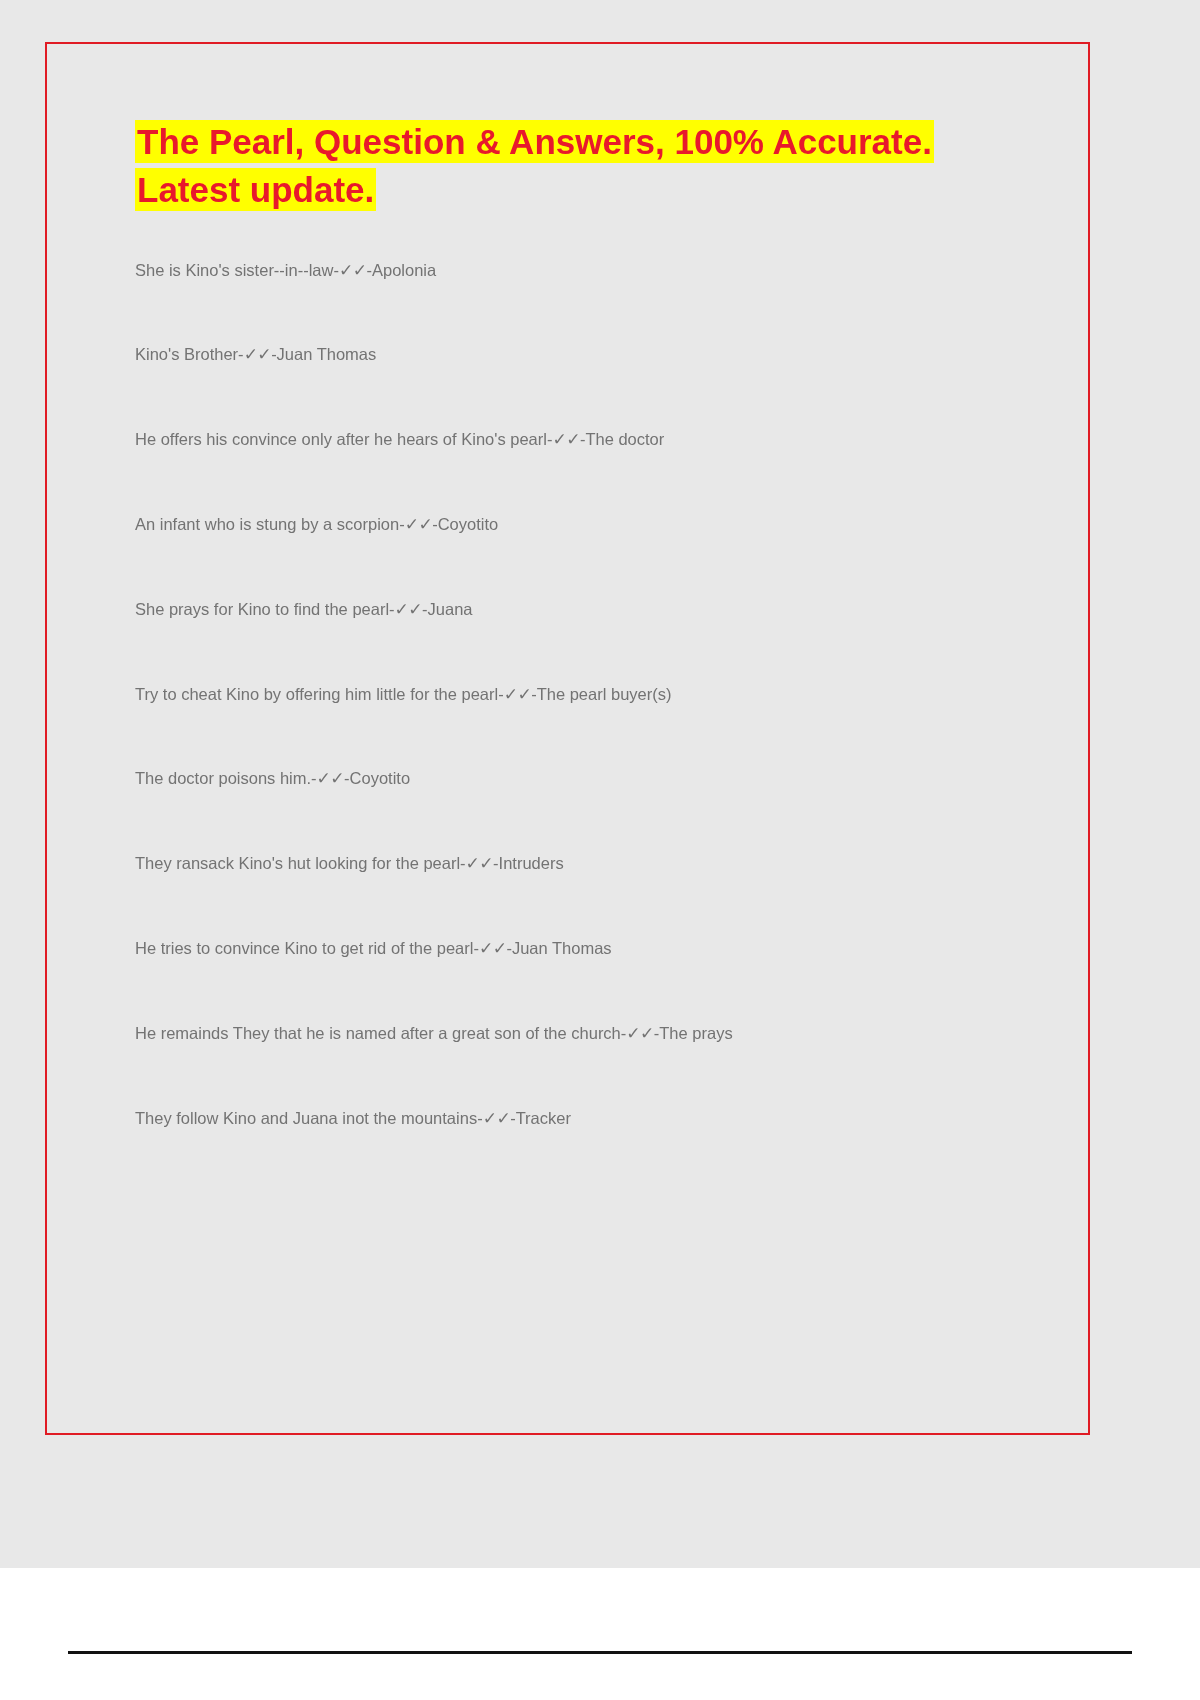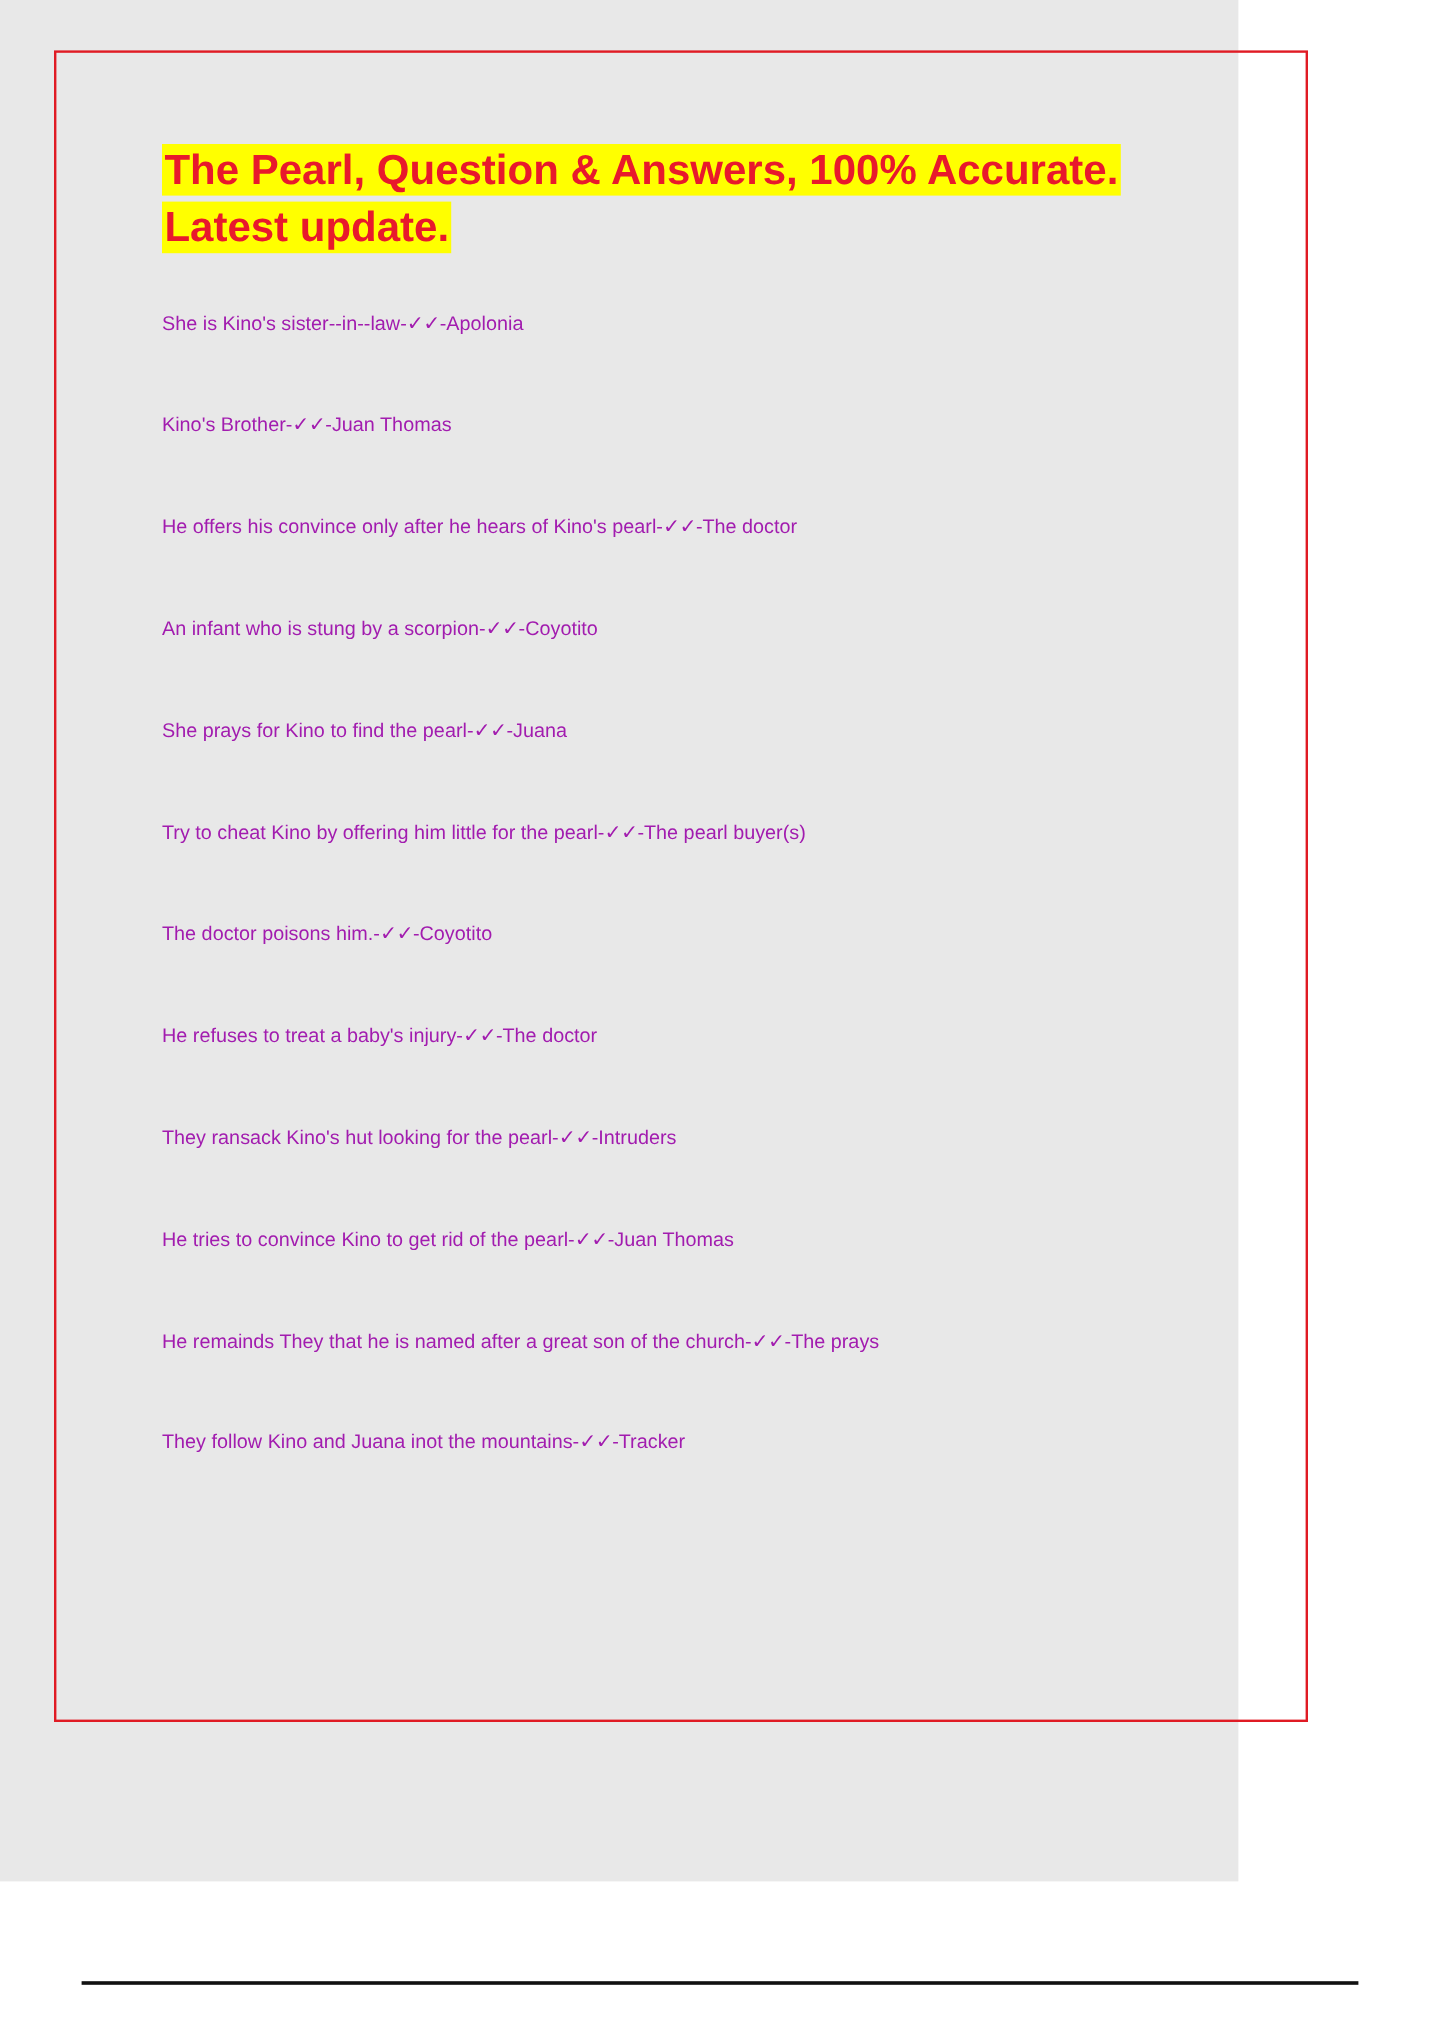--- a/index.html
+++ b/index.html
@@ -10,21 +10,21 @@
     width: 1200px;
     height: 1700px;
     background: #ffffff;
     font-family: "Liberation Sans", sans-serif;
     overflow: hidden;
   }
   .page {
     position: absolute;
     left: 0;
     top: 0;
-    width: 1032px;
+    width: 1200px;
     height: 1568px;
     background: #e8e8e8;
   }
   .doc-border {
     position: absolute;
     left: 45px;
     top: 42px;
     width: 1045px;
     height: 1393px;
     border: 2px solid #e01b24;
@@ -54,21 +54,21 @@
     margin-bottom: 44px;
   }
   .qa-list {
     margin: 0;
     padding: 0;
     list-style: none;
   }
   .qa-item {
     font-family: "Liberation Sans", sans-serif;
     font-size: 16.5px;
-    color: #a21caf;
+    color: #737373;
     line-height: 1.4;
     margin-bottom: 61px;
     white-space: nowrap;
   }
   .qa-item:last-child {
     margin-bottom: 0;
   }
   .check {
     font-family: "DejaVu Sans", sans-serif;
     font-size: 17px;
@@ -102,21 +102,20 @@
       <span class="title">The Pearl, Question &amp; Answers, 100% Accurate. Latest update.</span>
     </div>
     <ul class="qa-list">
         <li class="qa-item"><span>She is Kino's sister--in--law-</span><span class="check">✓✓</span><span>-Apolonia</span></li>
         <li class="qa-item"><span>Kino's Brother-</span><span class="check">✓✓</span><span>-Juan Thomas</span></li>
         <li class="qa-item"><span>He offers his convince only after he hears of Kino's pearl-</span><span class="check">✓✓</span><span>-The doctor</span></li>
         <li class="qa-item"><span>An infant who is stung by a scorpion-</span><span class="check">✓✓</span><span>-Coyotito</span></li>
         <li class="qa-item"><span>She prays for Kino to find the pearl-</span><span class="check">✓✓</span><span>-Juana</span></li>
         <li class="qa-item"><span>Try to cheat Kino by offering him little for the pearl-</span><span class="check">✓✓</span><span>-The pearl buyer(s)</span></li>
         <li class="qa-item"><span>The doctor poisons him.-</span><span class="check">✓✓</span><span>-Coyotito</span></li>
-        <li class="qa-item"><span>He refuses to treat a baby's injury-</span><span class="check">✓✓</span><span>-The doctor</span></li>
         <li class="qa-item"><span>They ransack Kino's hut looking for the pearl-</span><span class="check">✓✓</span><span>-Intruders</span></li>
         <li class="qa-item"><span>He tries to convince Kino to get rid of the pearl-</span><span class="check">✓✓</span><span>-Juan Thomas</span></li>
         <li class="qa-item"><span>He remainds They that he is named after a great son of the church-</span><span class="check">✓✓</span><span>-The prays</span></li>
         <li class="qa-item"><span>They follow Kino and Juana inot the mountains-</span><span class="check">✓✓</span><span>-Tracker</span></li>
       </ul>
   </div>
 </div>
 <div class="bottom-white"></div>
 <div class="bottom-rule"></div>
 

